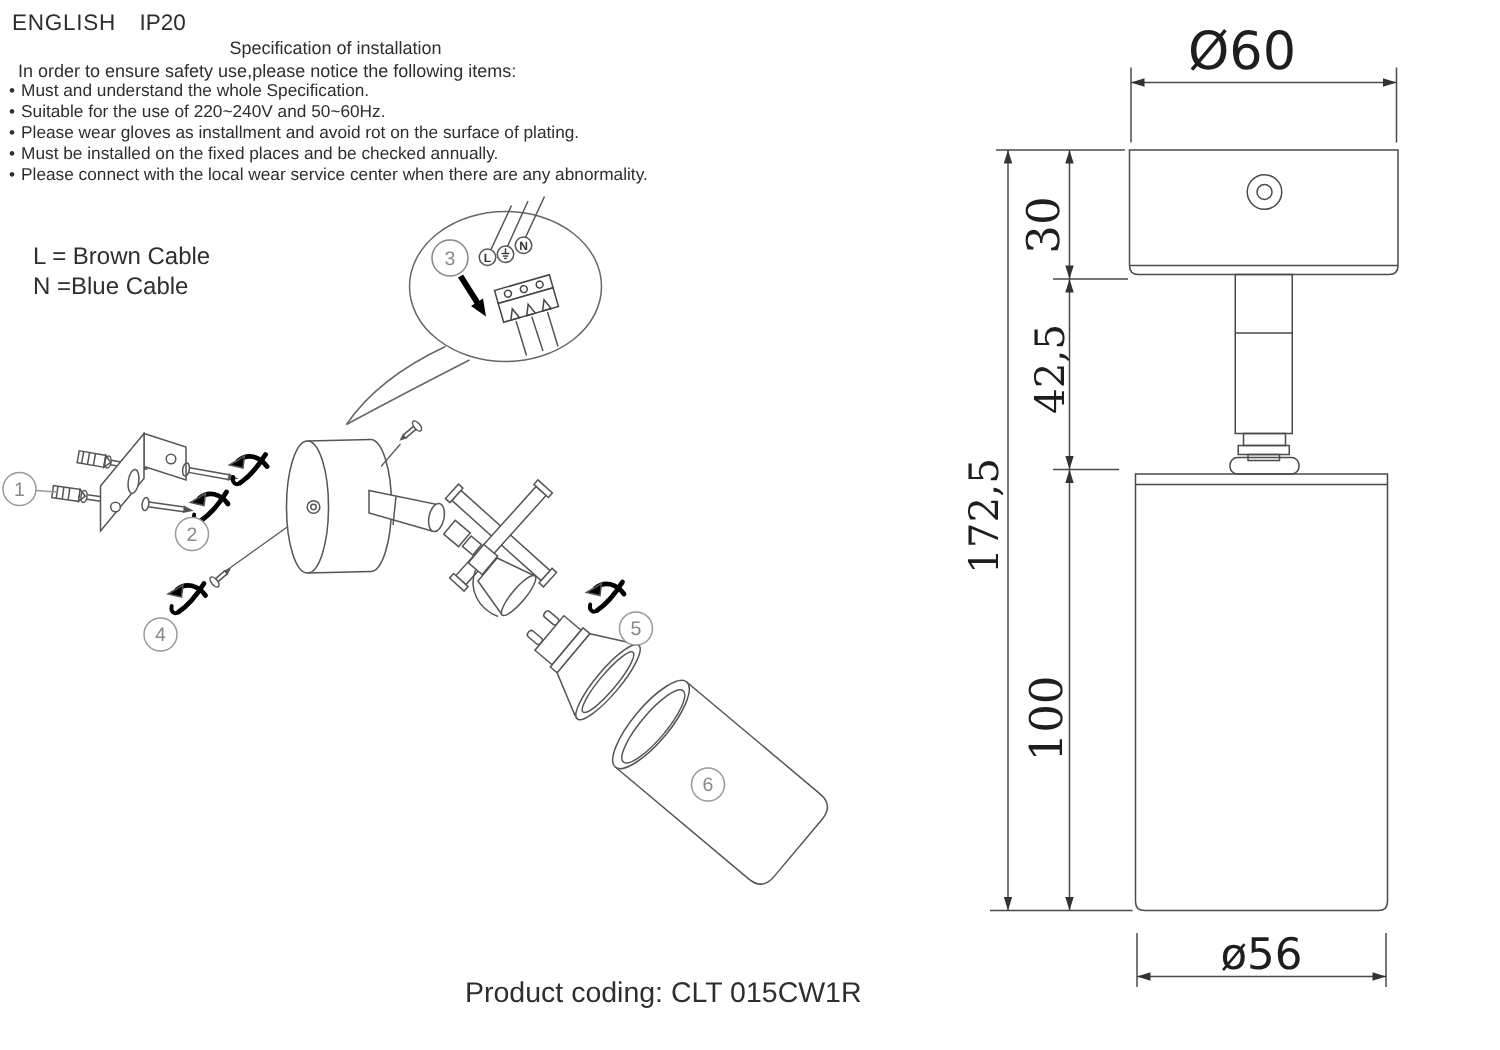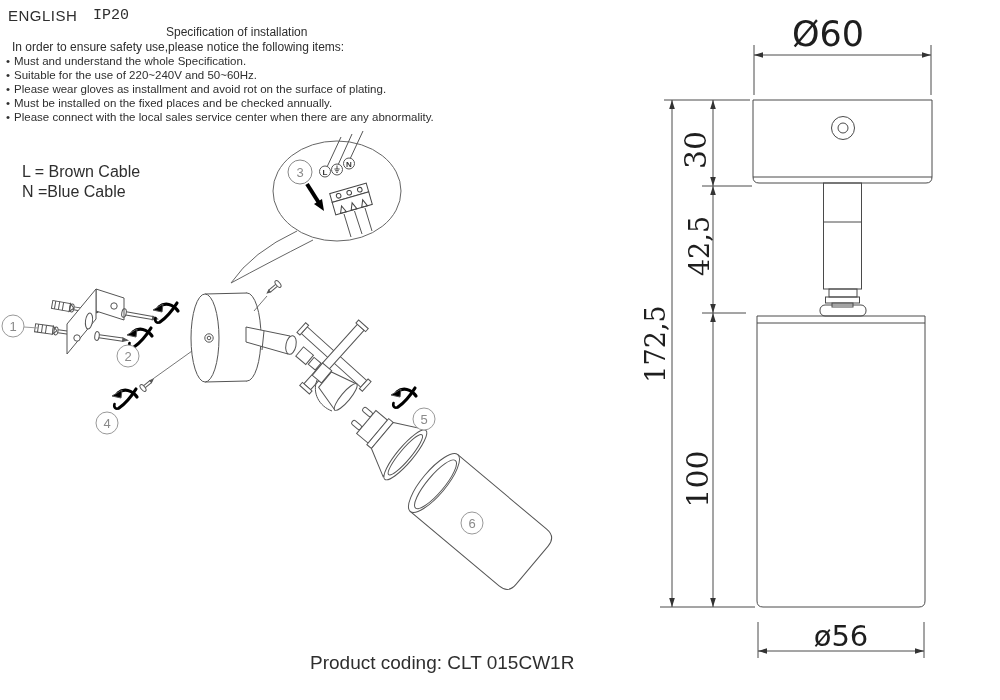--- a/index.html
+++ b/index.html
@@ -1,21 +1,21 @@
 <!DOCTYPE html>
 <html><head>
 <meta charset="utf-8">
 <style>
   html,body{margin:0;padding:0;background:#fff;}
   #page{position:relative;width:1000px;height:700px;background:#fff;overflow:hidden;
         font-family:"Liberation Sans",sans-serif;color:#2e2e2e;}
   .abs{position:absolute;white-space:nowrap;}
   #hdr-lang{left:8px;top:7px;font-size:15px;letter-spacing:.5px;}
-  #hdr-ip{left:93px;top:7px;font-size:15px;font-family:Liberation Mono, monospace;}
-  #spec-title{left:166px;top:25px;font-size:12px;}
+  #hdr-ip{left:93px;top:7px;font-size:15px;}
+  #spec-title{left:153px;top:25px;font-size:12px;}
   #spec-intro{left:12px;top:40px;font-size:12px;}
   #spec-items{left:6px;top:54px;font-size:11.5px;line-height:14px;}
   .spec-item .blt{margin-right:4px;}
   #legend{left:22px;top:162px;font-size:16px;line-height:20px;}
   #product-coding{left:310px;top:652px;font-size:19px;text-align:center;}
   svg text{font-family:"Liberation Sans",sans-serif;}
   text.dimv{font-family:"DejaVu Serif",serif;fill:#1e1e1e;}
   text.dimh{font-family:"DejaVu Sans",sans-serif;fill:#1e1e1e;}
   text.pnum{fill:#8a8a8a;}
   text.tlabel{fill:#333;font-weight:bold;}
@@ -29,21 +29,21 @@
   <div id="hdr-ip" class="abs">IP20</div>
 
   <div id="spec-title" class="abs">Specification of installation</div>
   <div id="spec-intro" class="abs">In order to ensure safety use,please notice the following items:</div>
 
   <div id="spec-items" class="abs">
     <div class="spec-item"><span class="blt">•</span><span>Must and understand the whole Specification.</span></div>
     <div class="spec-item"><span class="blt">•</span><span>Suitable for the use of 220~240V and 50~60Hz.</span></div>
     <div class="spec-item"><span class="blt">•</span><span>Please wear gloves as installment and avoid rot on the surface of plating.</span></div>
     <div class="spec-item"><span class="blt">•</span><span>Must be installed on the fixed places and be checked annually.</span></div>
-    <div class="spec-item"><span class="blt">•</span><span>Please connect with the local sales service center when there are any abnormality.</span></div>
+    <div class="spec-item"><span class="blt">•</span><span>Please connect with the local wear service center when there are any abnormality.</span></div>
   </div>
 
   <div id="legend" class="abs">
     <div>L = Brown Cable</div>
     <div>N =Blue Cable</div>
   </div>
 
   <div id="product-coding" class="abs">Product coding: CLT 015CW1R</div>
 
   <svg width="1000" height="700" viewBox="0 0 1000 700" style="position:absolute;left:0;top:0">

